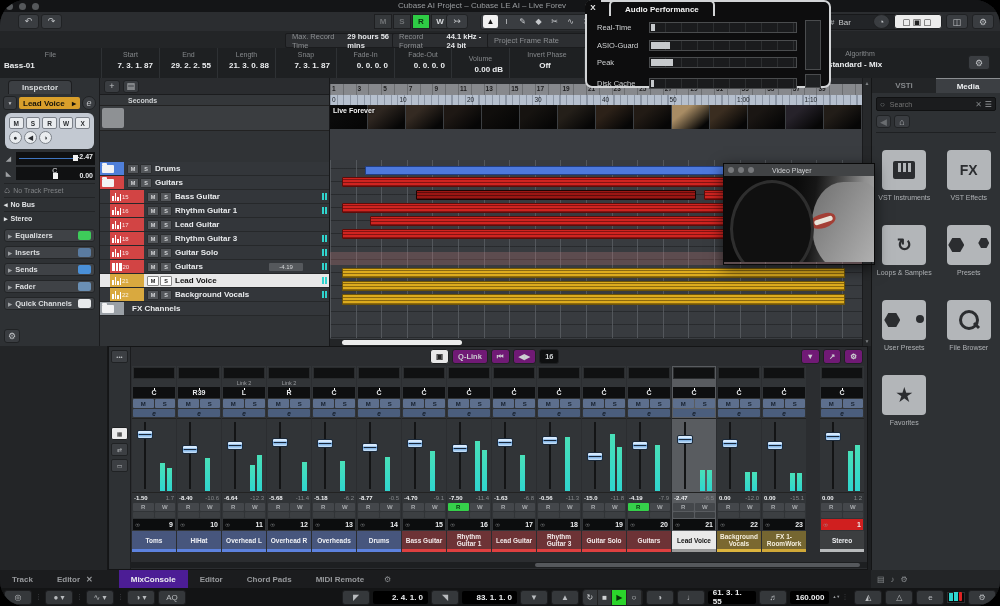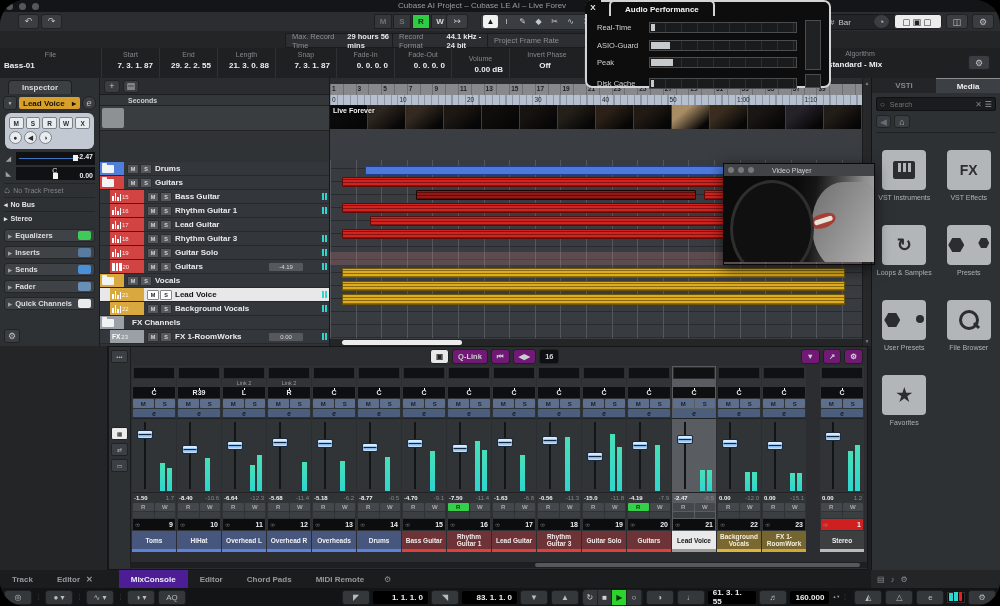--- a/index.html
+++ b/index.html
@@ -582,30 +582,20 @@
             <span class="msb">M</span>
             <span class="msb">S</span>
           </div>
           <span class="tname">Guitars</span>
           <span class="tval">-4.19</span>
           <span class="tmeter">
             <i></i>
             <i></i>
           </span>
         </div>
-        <div class="trow">
-          <div class="t-iconbox" style="background: rgb(217, 169, 63); width: 24px; margin-left: 0px;">
-            <span class="fold"></span>
-          </div>
-          <div class="t-ms">
-            <span class="msb">M</span>
-            <span class="msb">S</span>
-          </div>
-          <span class="tname">Vocals</span>
-        </div>
         <div class="trow sel">
           <div class="t-iconbox" style="background: rgb(217, 169, 63); width: 34px; margin-left: 10px;">
             <span class="wav">
               <i style="height: 5px;"></i>
               <i style="height: 8px;"></i>
               <i style="height: 4px;"></i>
               <i style="height: 7px;"></i>
             </span>
             <span class="t-num">21</span>
           </div>
@@ -638,36 +628,20 @@
             <i></i>
             <i></i>
           </span>
         </div>
         <div class="trow">
           <div class="t-iconbox" style="background: rgb(154, 160, 166); width: 24px; margin-left: 0px;">
             <span class="fold"></span>
           </div>
           <span style="width: 8px;"></span>
           <span class="tname">FX Channels</span>
-        </div>
-        <div class="trow">
-          <div class="t-iconbox" style="background: rgb(154, 160, 166); width: 34px; margin-left: 10px;">
-            <span style="color: rgb(255, 255, 255); font-size: 6.5px; font-weight: bold;">FX</span>
-            <span class="t-num">23</span>
-          </div>
-          <div class="t-ms">
-            <span class="msb">M</span>
-            <span class="msb">S</span>
-          </div>
-          <span class="tname">FX 1-RoomWorks</span>
-          <span class="tval">0.00</span>
-          <span class="tmeter">
-            <i></i>
-            <i></i>
-          </span>
         </div>
       </div>
   </div>
 
   <div id="arrange" class="abs">
     <div style="position:absolute;left:0;top:0;width:532px;height:6px;background:#2b2d30;"></div>
     <div id="ruler-bars">
         <span class="rb-num" style="left: 2px;">1</span>
         <span class="rb-num" style="left: 27.6px;">3</span>
         <span class="rb-num" style="left: 53.2px;">5</span>
@@ -1431,21 +1405,21 @@
       <span class="tr-btn">◎</span>
       <span class="sep-dots">⋮</span>
       <span class="tr-btn">● ▾</span>
       <span class="sep-dots">⋮</span>
       <span class="tr-btn">∿ ▾</span>
       <span class="sep-dots">⋮</span>
       <span class="tr-btn">◑ ▾</span>
       <span class="tr-btn">AQ</span>
       <span style="flex: 0 0 150px;"></span>
       <span class="tr-btn">◤</span>
-      <span class="tr-val" style="width: 86px;">1. 1. 1.   0</span>
+      <span class="tr-val" style="width: 86px;">2. 4. 1.   0</span>
       <span class="tr-btn">◥</span>
       <span class="tr-val" style="width: 86px;">83. 1. 1.   0</span>
       <span class="tr-btn">▼</span>
       <span class="tr-btn">▲</span>
       <div class="tr-group">
         <span class="tbtn">↻</span>
         <span class="tbtn">■</span>
         <span class="tbtn play">▶</span>
         <span class="tbtn">○</span>
       </div>

